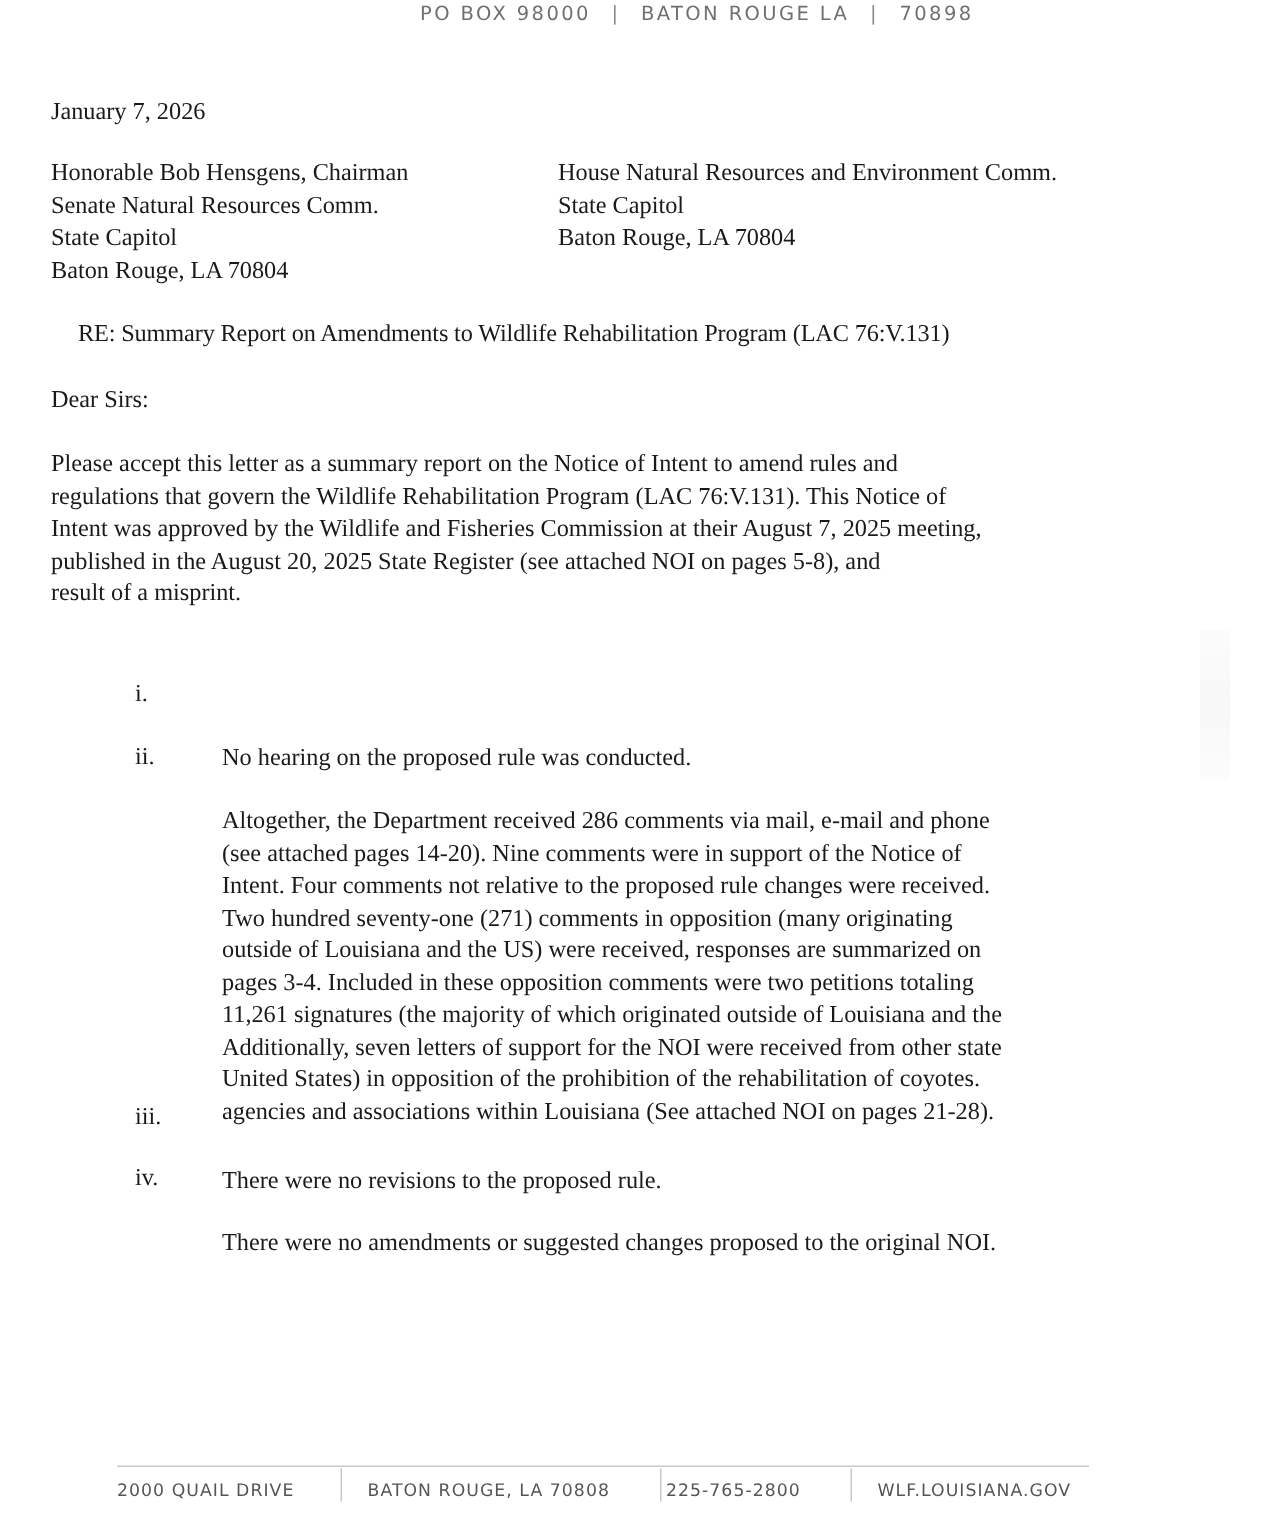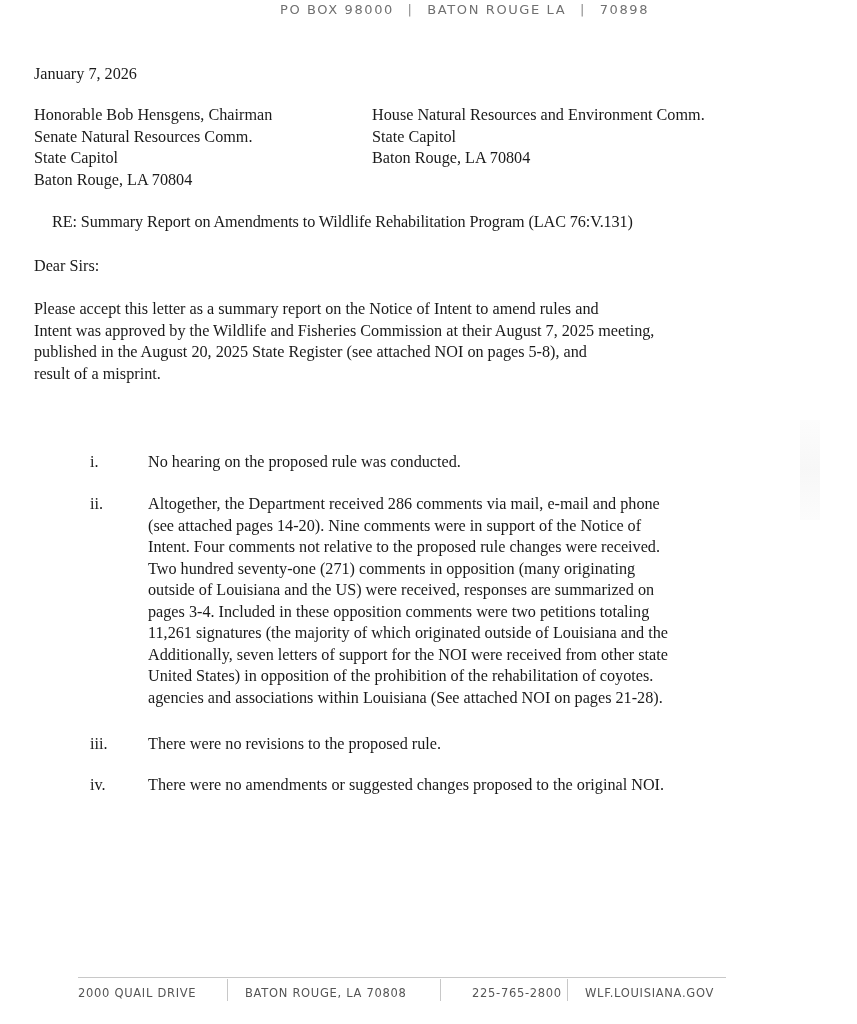--- a/index.html
+++ b/index.html
@@ -12,21 +12,21 @@
   .addr { position: absolute; top: 105px; }
   .addr.left { left: 34px; }
   .addr.right { left: 372px; }
   .addr div { white-space: nowrap; }
   .re { position: absolute; left: 34px; top: 212px; white-space: nowrap; letter-spacing: -0.1px; margin-left: 18px; }
   .salutation { position: absolute; left: 34px; top: 256px; }
   .intro { position: absolute; left: 34px; top: 299px; width: 730px; }
   .intro span { display: block; white-space: nowrap; }
   .list-item { position: absolute; left: 0; width: 857px; }
   .list-item .num { position: absolute; left: 90px; }
-  .list-item .body { position: absolute; left: 148px; width: 620px; }
+  .list-item .body { position: absolute; left: 148px; width: 620px; margin-top: 43px; }
   .list-item .body span { display: block; white-space: nowrap; }
   .item-1 { top: 452px; }
   .item-2 { top: 494px; }
   .item-3 { top: 734px; }
   .item-4 { top: 775px; }
   .footer-rule { position: absolute; left: 78px; top: 977px; width: 648px; height: 0; border-top: 1px solid #c8c8c8; }
   .footer { position: absolute; top: 985px; left: 0; height: 20px; font-size: 11.5px; letter-spacing: 0.7px; color: #555; }
   .footer .cell { position: absolute; top: 0; white-space: nowrap; line-height: 16px; }
   .footer .divider { position: absolute; top: -6px; width: 0; height: 22px; border-left: 1px solid #c8c8c8; }
   .scan-smudge { position: absolute; left: 800px; top: 420px; width: 20px; height: 100px; background: linear-gradient(#fafafa, #f2f2f2, #fafafa); opacity: 0.6; }
@@ -55,20 +55,21 @@
   <div>State Capitol</div>
   <div>Baton Rouge, LA  70804</div>
 </div>
 
 <div class="re serif">RE: Summary Report on Amendments to Wildlife Rehabilitation Program (LAC 76:V.131)</div>
 
 <div class="salutation serif">Dear Sirs:</div>
 
 <div class="intro serif">
   <span>Please accept this letter as a summary report on the Notice of Intent to amend rules and</span>
+  <span>regulations that govern the Wildlife Rehabilitation Program (LAC 76:V.131).  This Notice of</span>
   <span>Intent was approved by the Wildlife and Fisheries Commission at their August 7, 2025 meeting,</span>
   <span>published in the August 20, 2025 State Register (see attached NOI on pages 5-8), and</span>
   <span>result of a misprint.</span>
 </div>
 
 <div class="list-item item-1 serif">
   <span class="num">i.</span>
   <div class="body">
     <span>No hearing on the proposed rule was conducted.</span>
   </div>
@@ -105,16 +106,16 @@
 </div>
 
 <div class="scan-smudge"></div>
 
 <div class="footer-rule"></div>
 <div class="footer sans">
   <span class="cell" style="left:78px;">2000 QUAIL DRIVE</span>
   <span class="divider" style="left:227px;"></span>
   <span class="cell" style="left:245px;">BATON ROUGE, LA 70808</span>
   <span class="divider" style="left:440px;"></span>
-  <span class="cell" style="left:472px;text-align:center;">225-765-2800</span>
+  <span class="cell" style="left:444px;text-align:center;">225-765-2800</span>
   <span class="divider" style="left:567px;"></span>
   <span class="cell" style="left:585px;">WLF.LOUISIANA.GOV</span>
 </div>
 
 </body></html>

